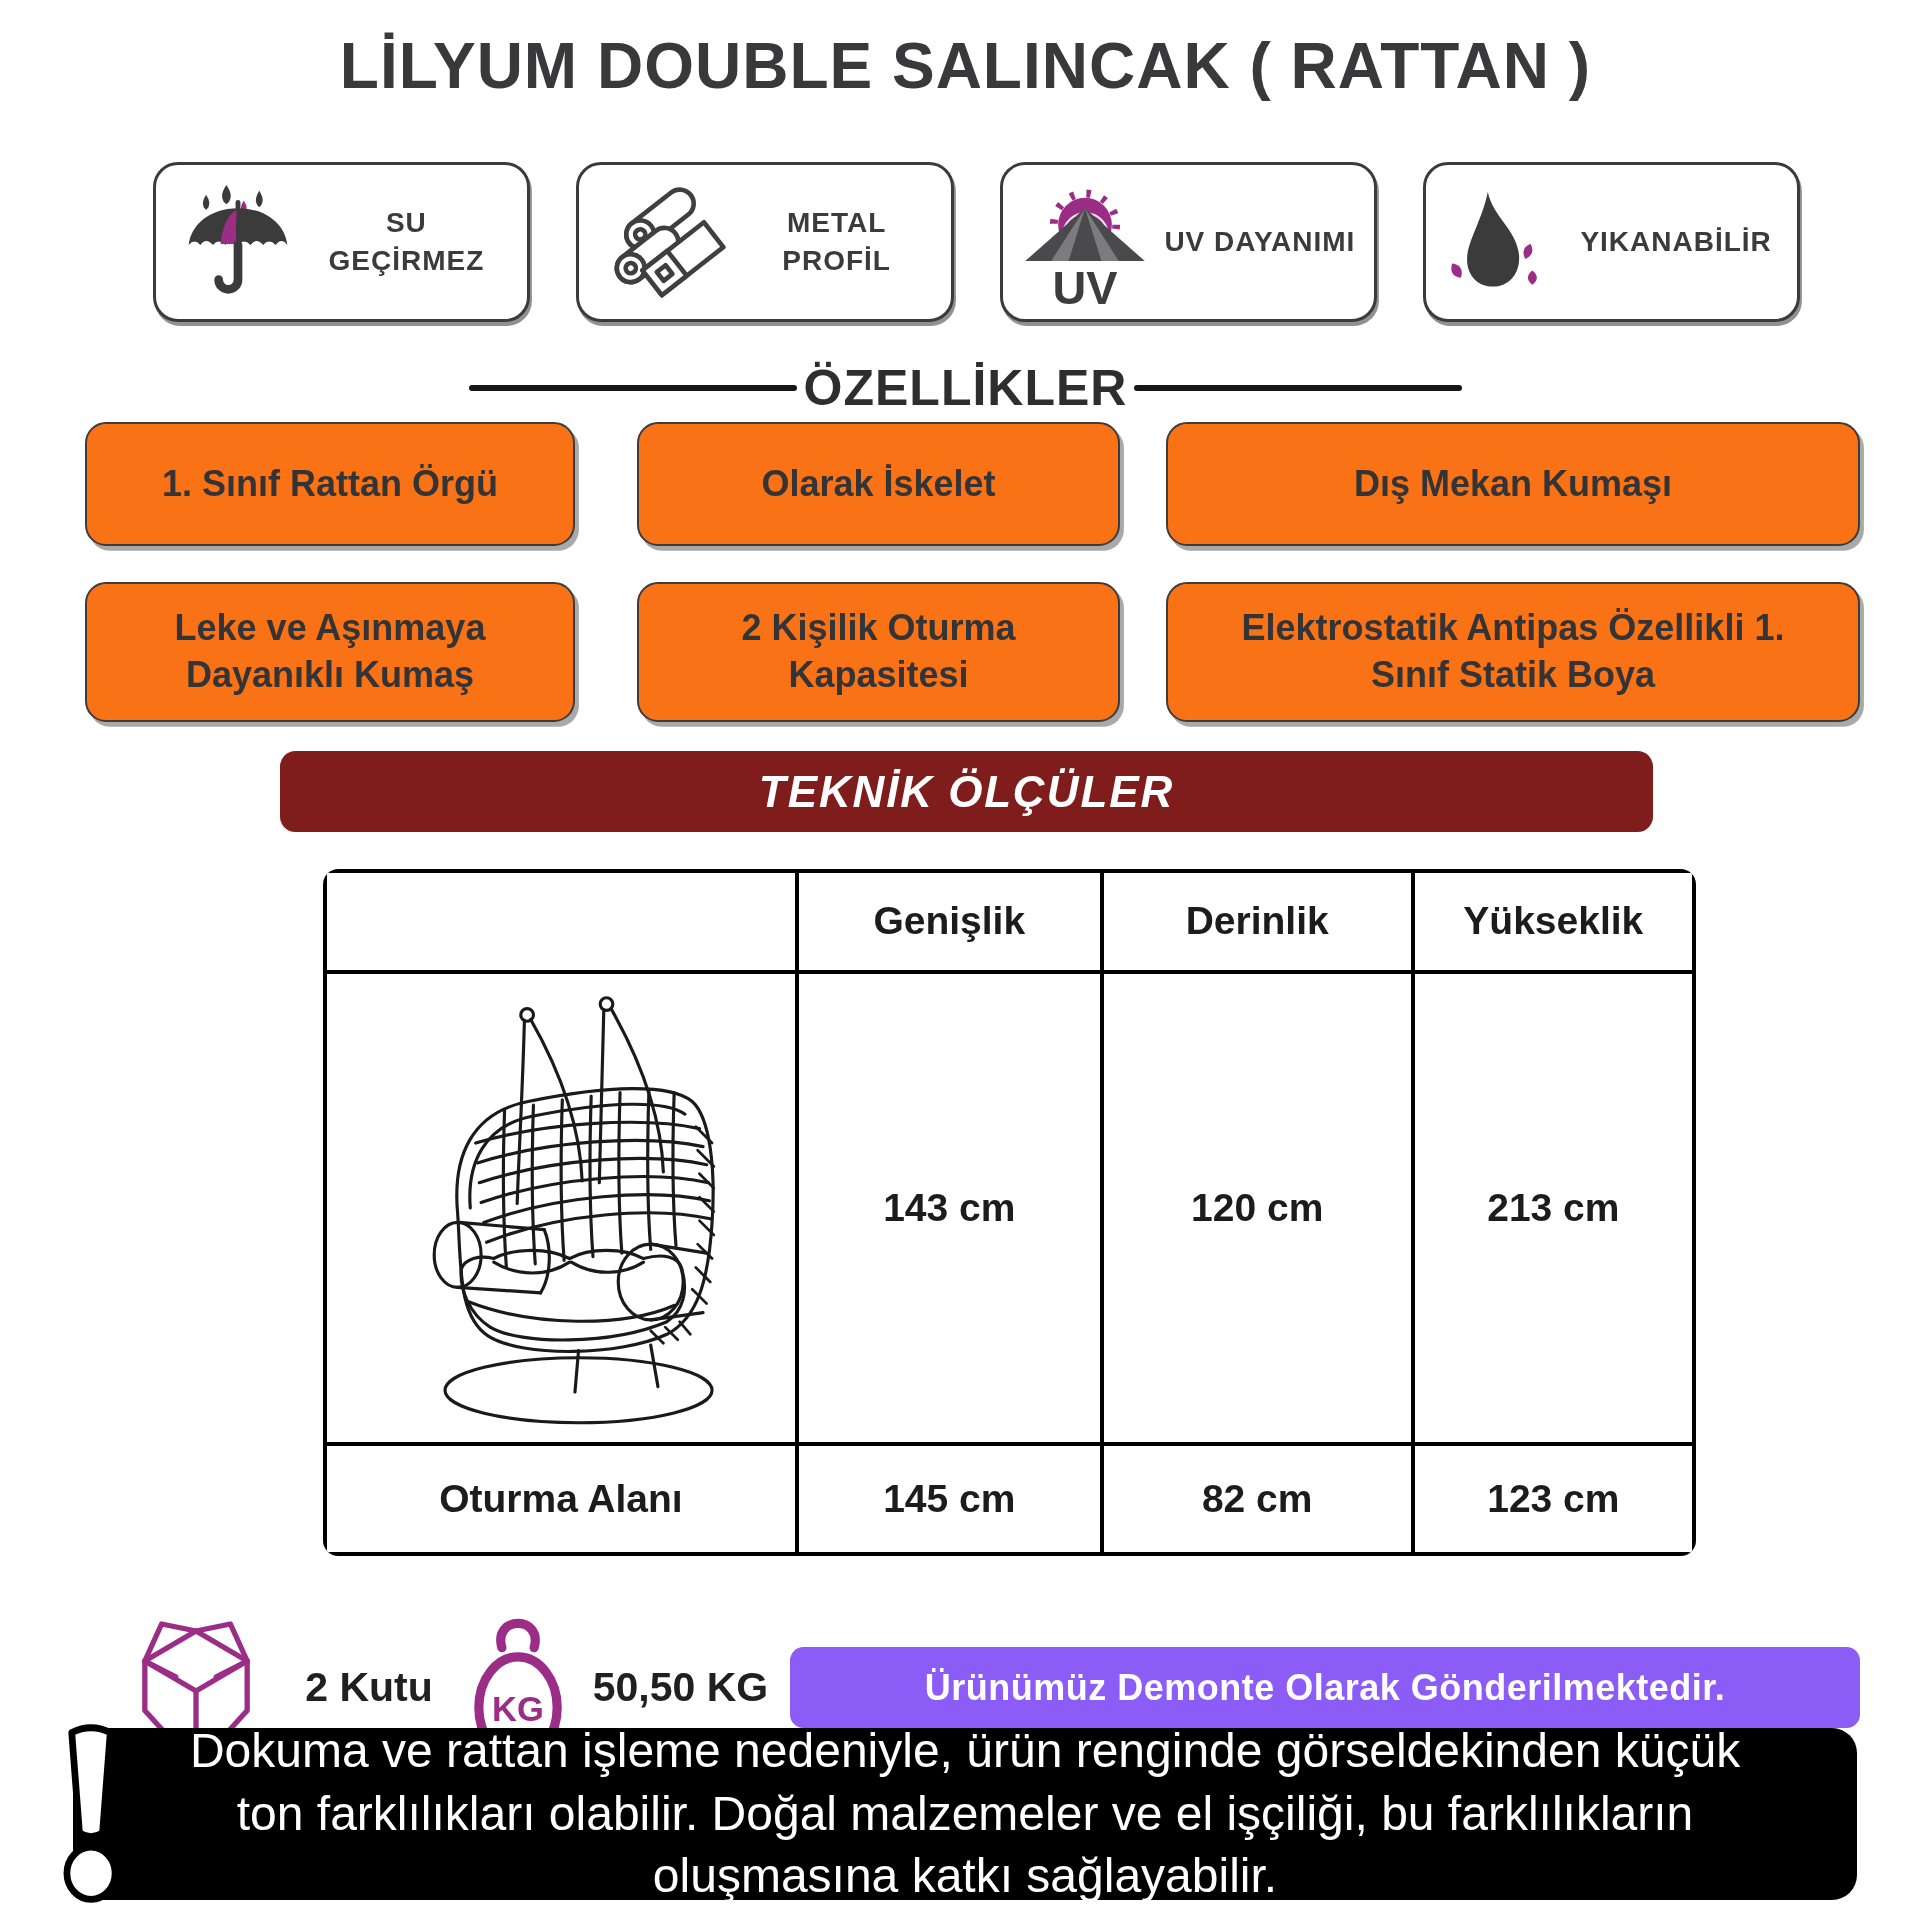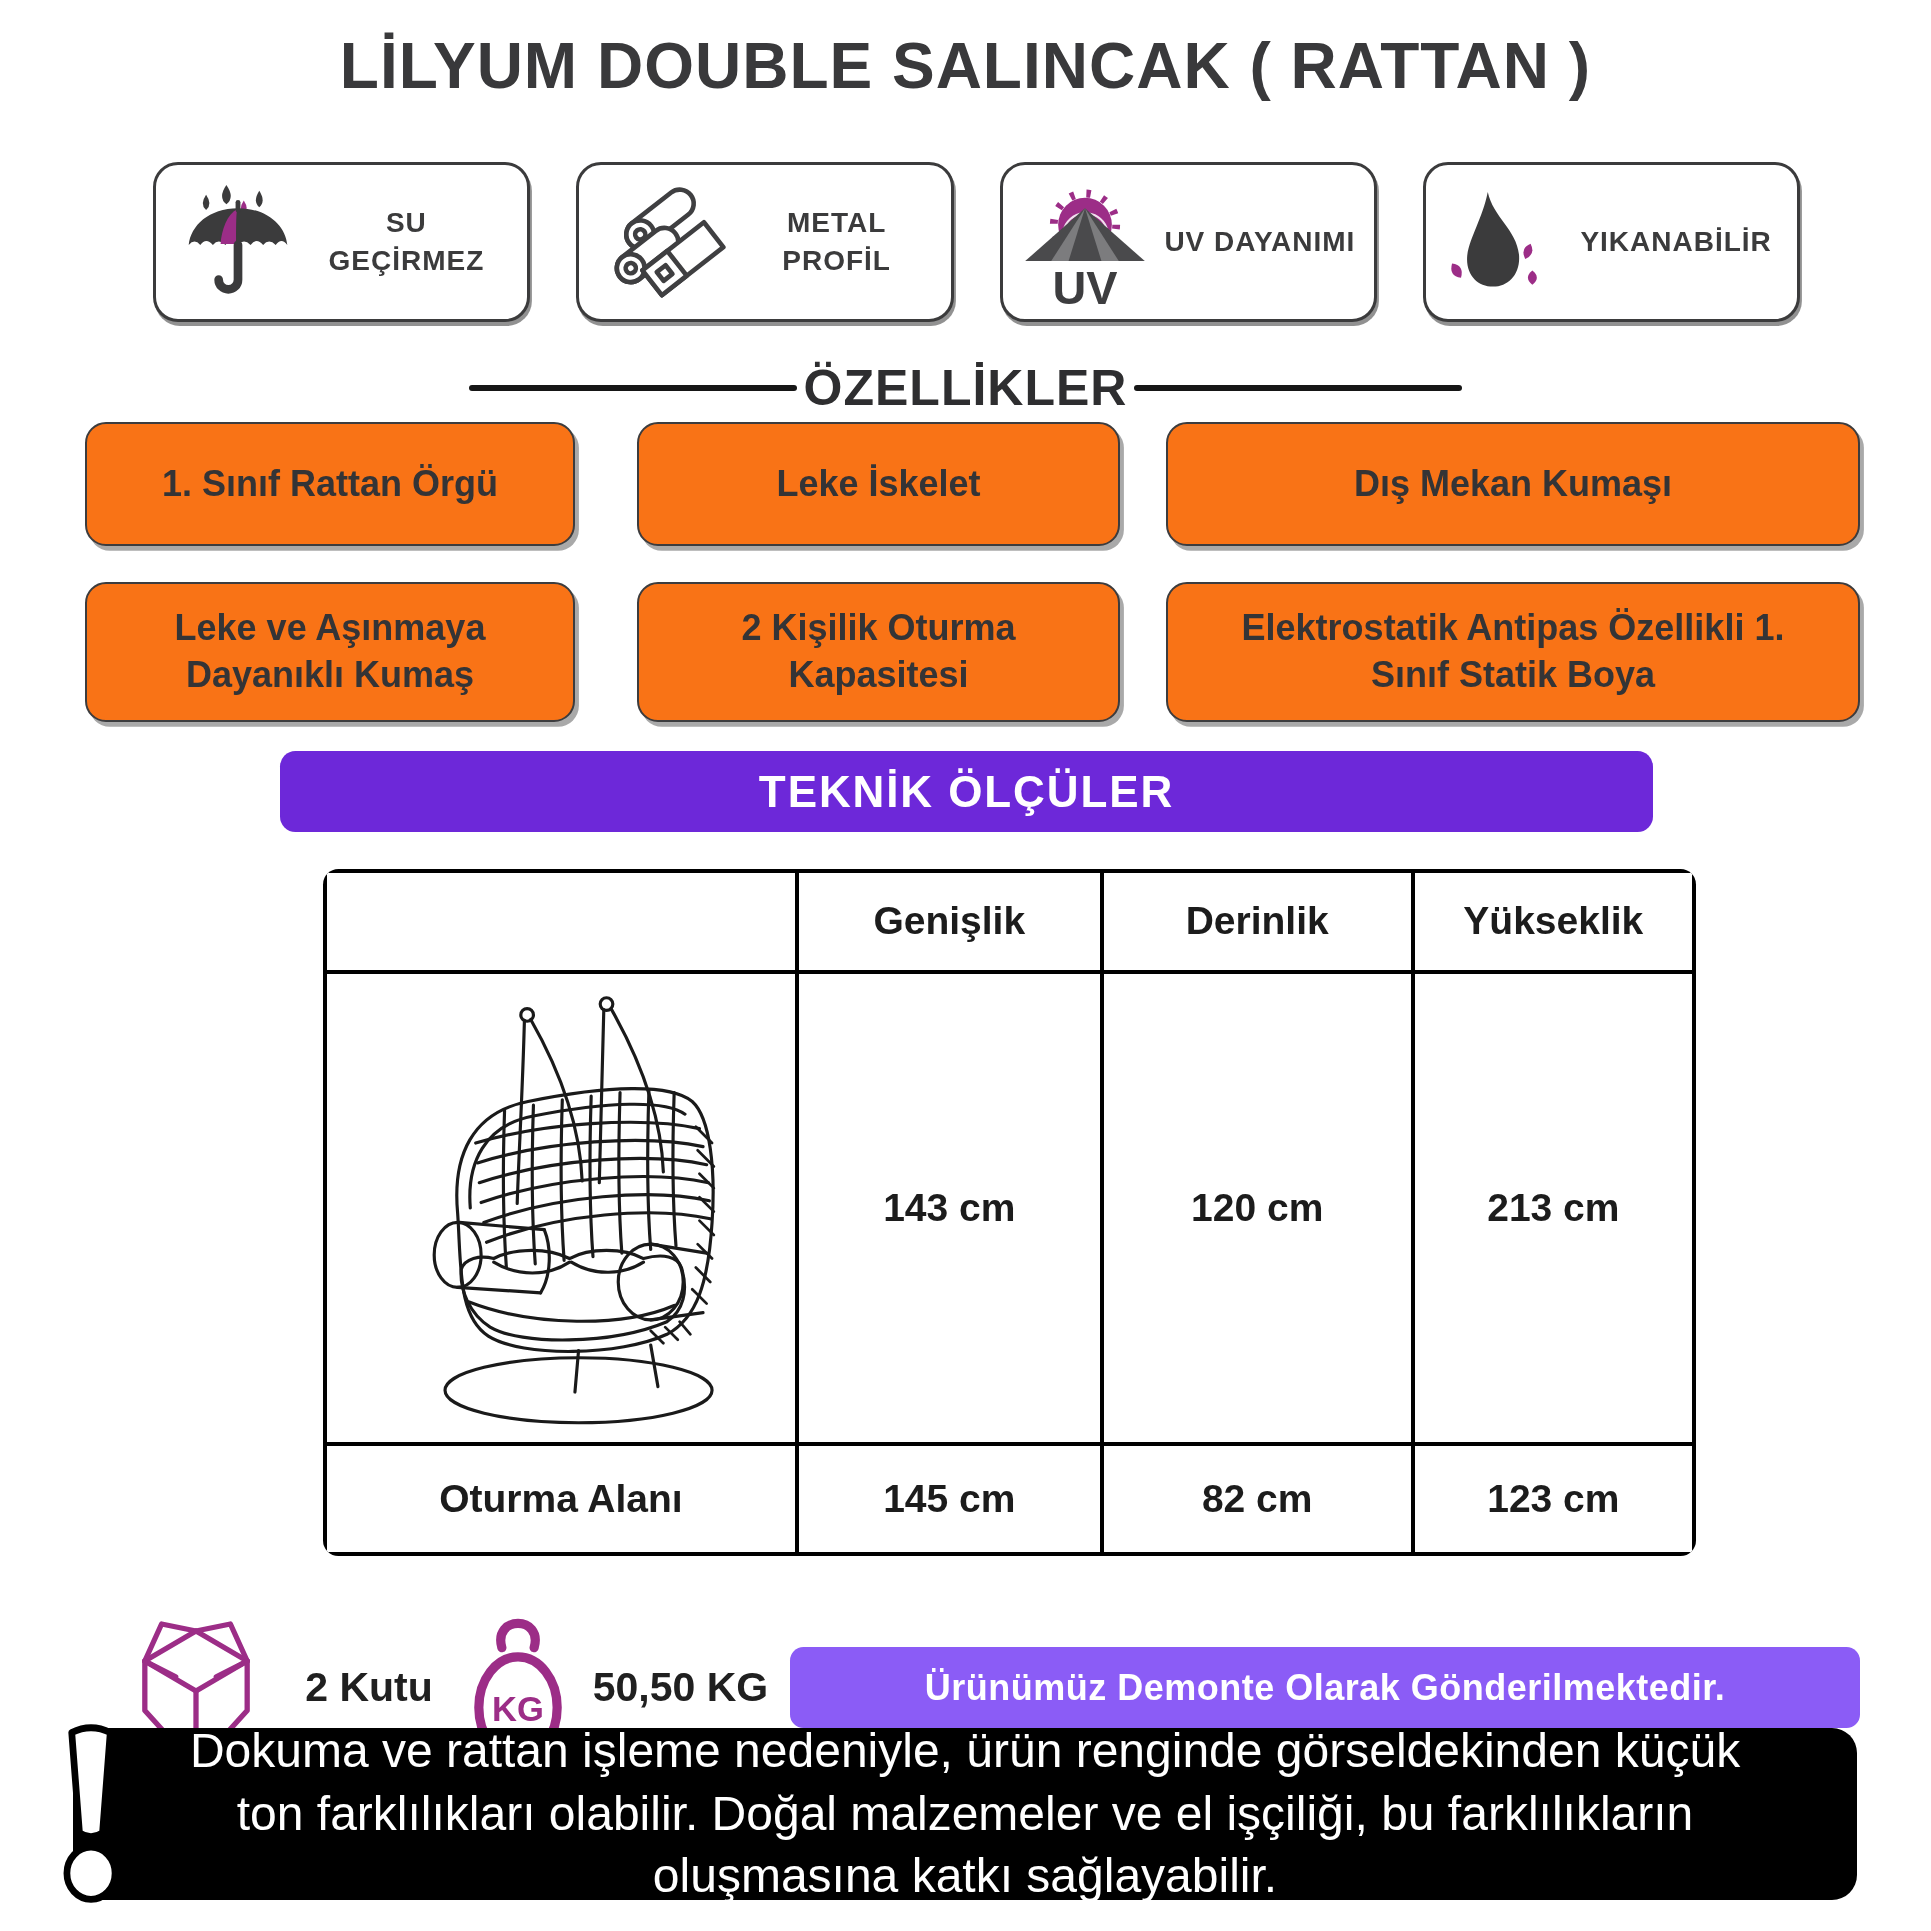--- a/index.html
+++ b/index.html
@@ -25,21 +25,21 @@
   .fb0{left:85px;top:422px;width:490px;height:124px;}
   .fb1{left:637px;top:422px;width:483px;height:124px;}
   .fb2{left:1166px;top:422px;width:694px;height:124px;}
   .fb3{left:85px;top:582px;width:490px;height:140px;}
   .fb4{left:637px;top:582px;width:483px;height:140px;}
   .fb5{left:1166px;top:582px;width:694px;height:140px;}
   .fb4 span{display:inline-block;max-width:425px;}
   .fb5 span{display:inline-block;max-width:599px;}
 
   
-  .tech-banner{left:280px;top:751px;width:1373px;height:81px;background:#6d28d9;border-radius:15.4px;display:flex;align-items:center;justify-content:center;color:#ffffff;font-size:44px;font-weight:bold;letter-spacing:1.9px;}
+  .tech-banner{left:280px;top:751px;width:1373px;height:81px;background:#7f1d1d;border-radius:15.4px;display:flex;align-items:center;justify-content:center;color:#ffffff;font-size:44px;font-weight:bold;letter-spacing:1.9px;font-style:italic;}
 
   
   .tech-table{left:280px;top:869px;width:1373px;height:687px;background:#000;border-radius:15.4px;padding:3.9px;box-sizing:border-box;display:grid;grid-template-columns:468px 301px 307px 1fr;grid-template-rows:97px 1fr 106px;gap:3.9px;overflow:hidden;margin-left:43px;}
   .cell{background:#fff;display:flex;align-items:center;justify-content:center;font-size:39px;font-weight:bold;color:#1c1c1c;}
 
   
   .ship-label{font-size:41px;font-weight:bold;color:#202020;display:flex;align-items:center;justify-content:center;}
   .lbl-kutu{left:282px;top:1647px;width:174px;height:81px;}
   .lbl-kg{left:579px;top:1647px;width:203px;height:81px;}
   .ship-note{left:790px;top:1647px;width:1070px;height:81px;background:#8b5cf6;border-radius:13.5px;display:flex;align-items:center;justify-content:center;color:#fff;font-size:36px;font-weight:bold;letter-spacing:0.5px;}
@@ -134,21 +134,21 @@
 <div class="abs feat-head">
   <span class="rule"></span>
   <h2>ÖZELLİKLER</h2>
   <span class="rule"></span>
 </div>
 
 <div class="abs fbox fb0">
     <span>1. Sınıf Rattan Örgü</span>
   </div>
 <div class="abs fbox fb1">
-    <span>Leke İskelet</span>
+    <span>Olarak İskelet</span>
   </div>
 <div class="abs fbox fb2">
     <span>Dış Mekan Kumaşı</span>
   </div>
 <div class="abs fbox fb3">
     <span>Leke ve Aşınmaya Dayanıklı Kumaş</span>
   </div>
 <div class="abs fbox fb4">
     <span>2 Kişilik Oturma Kapasitesi</span>
   </div>

